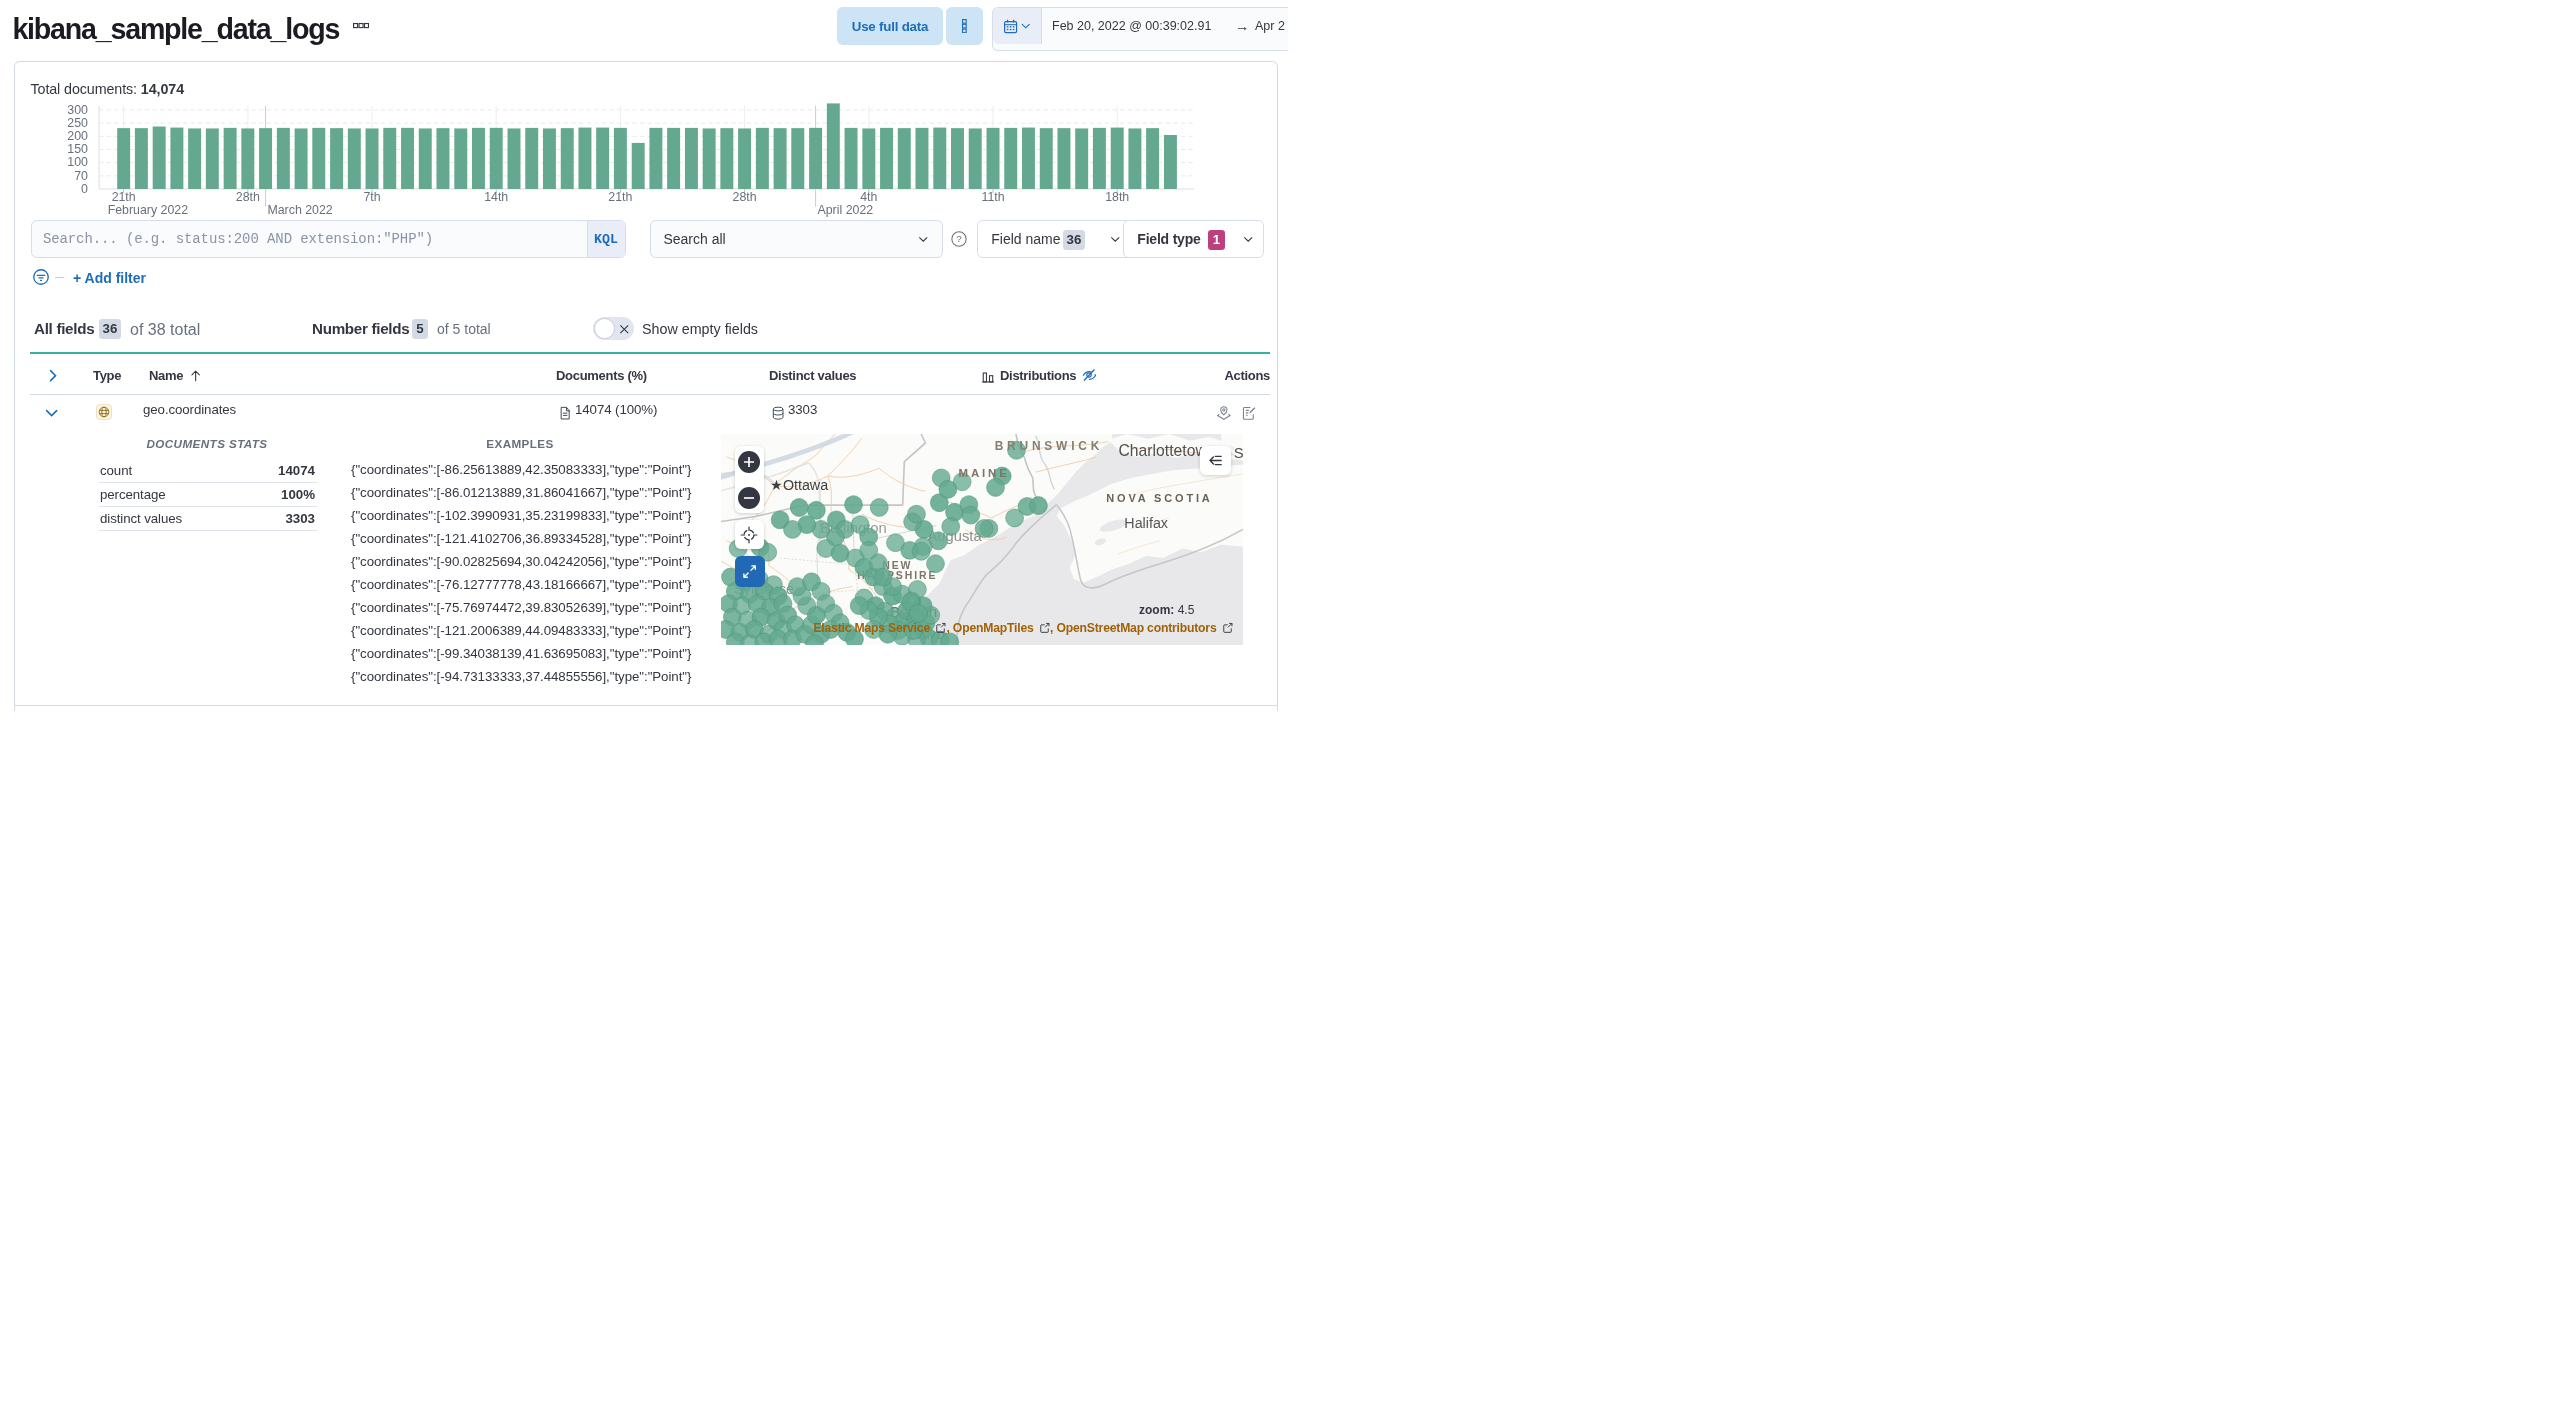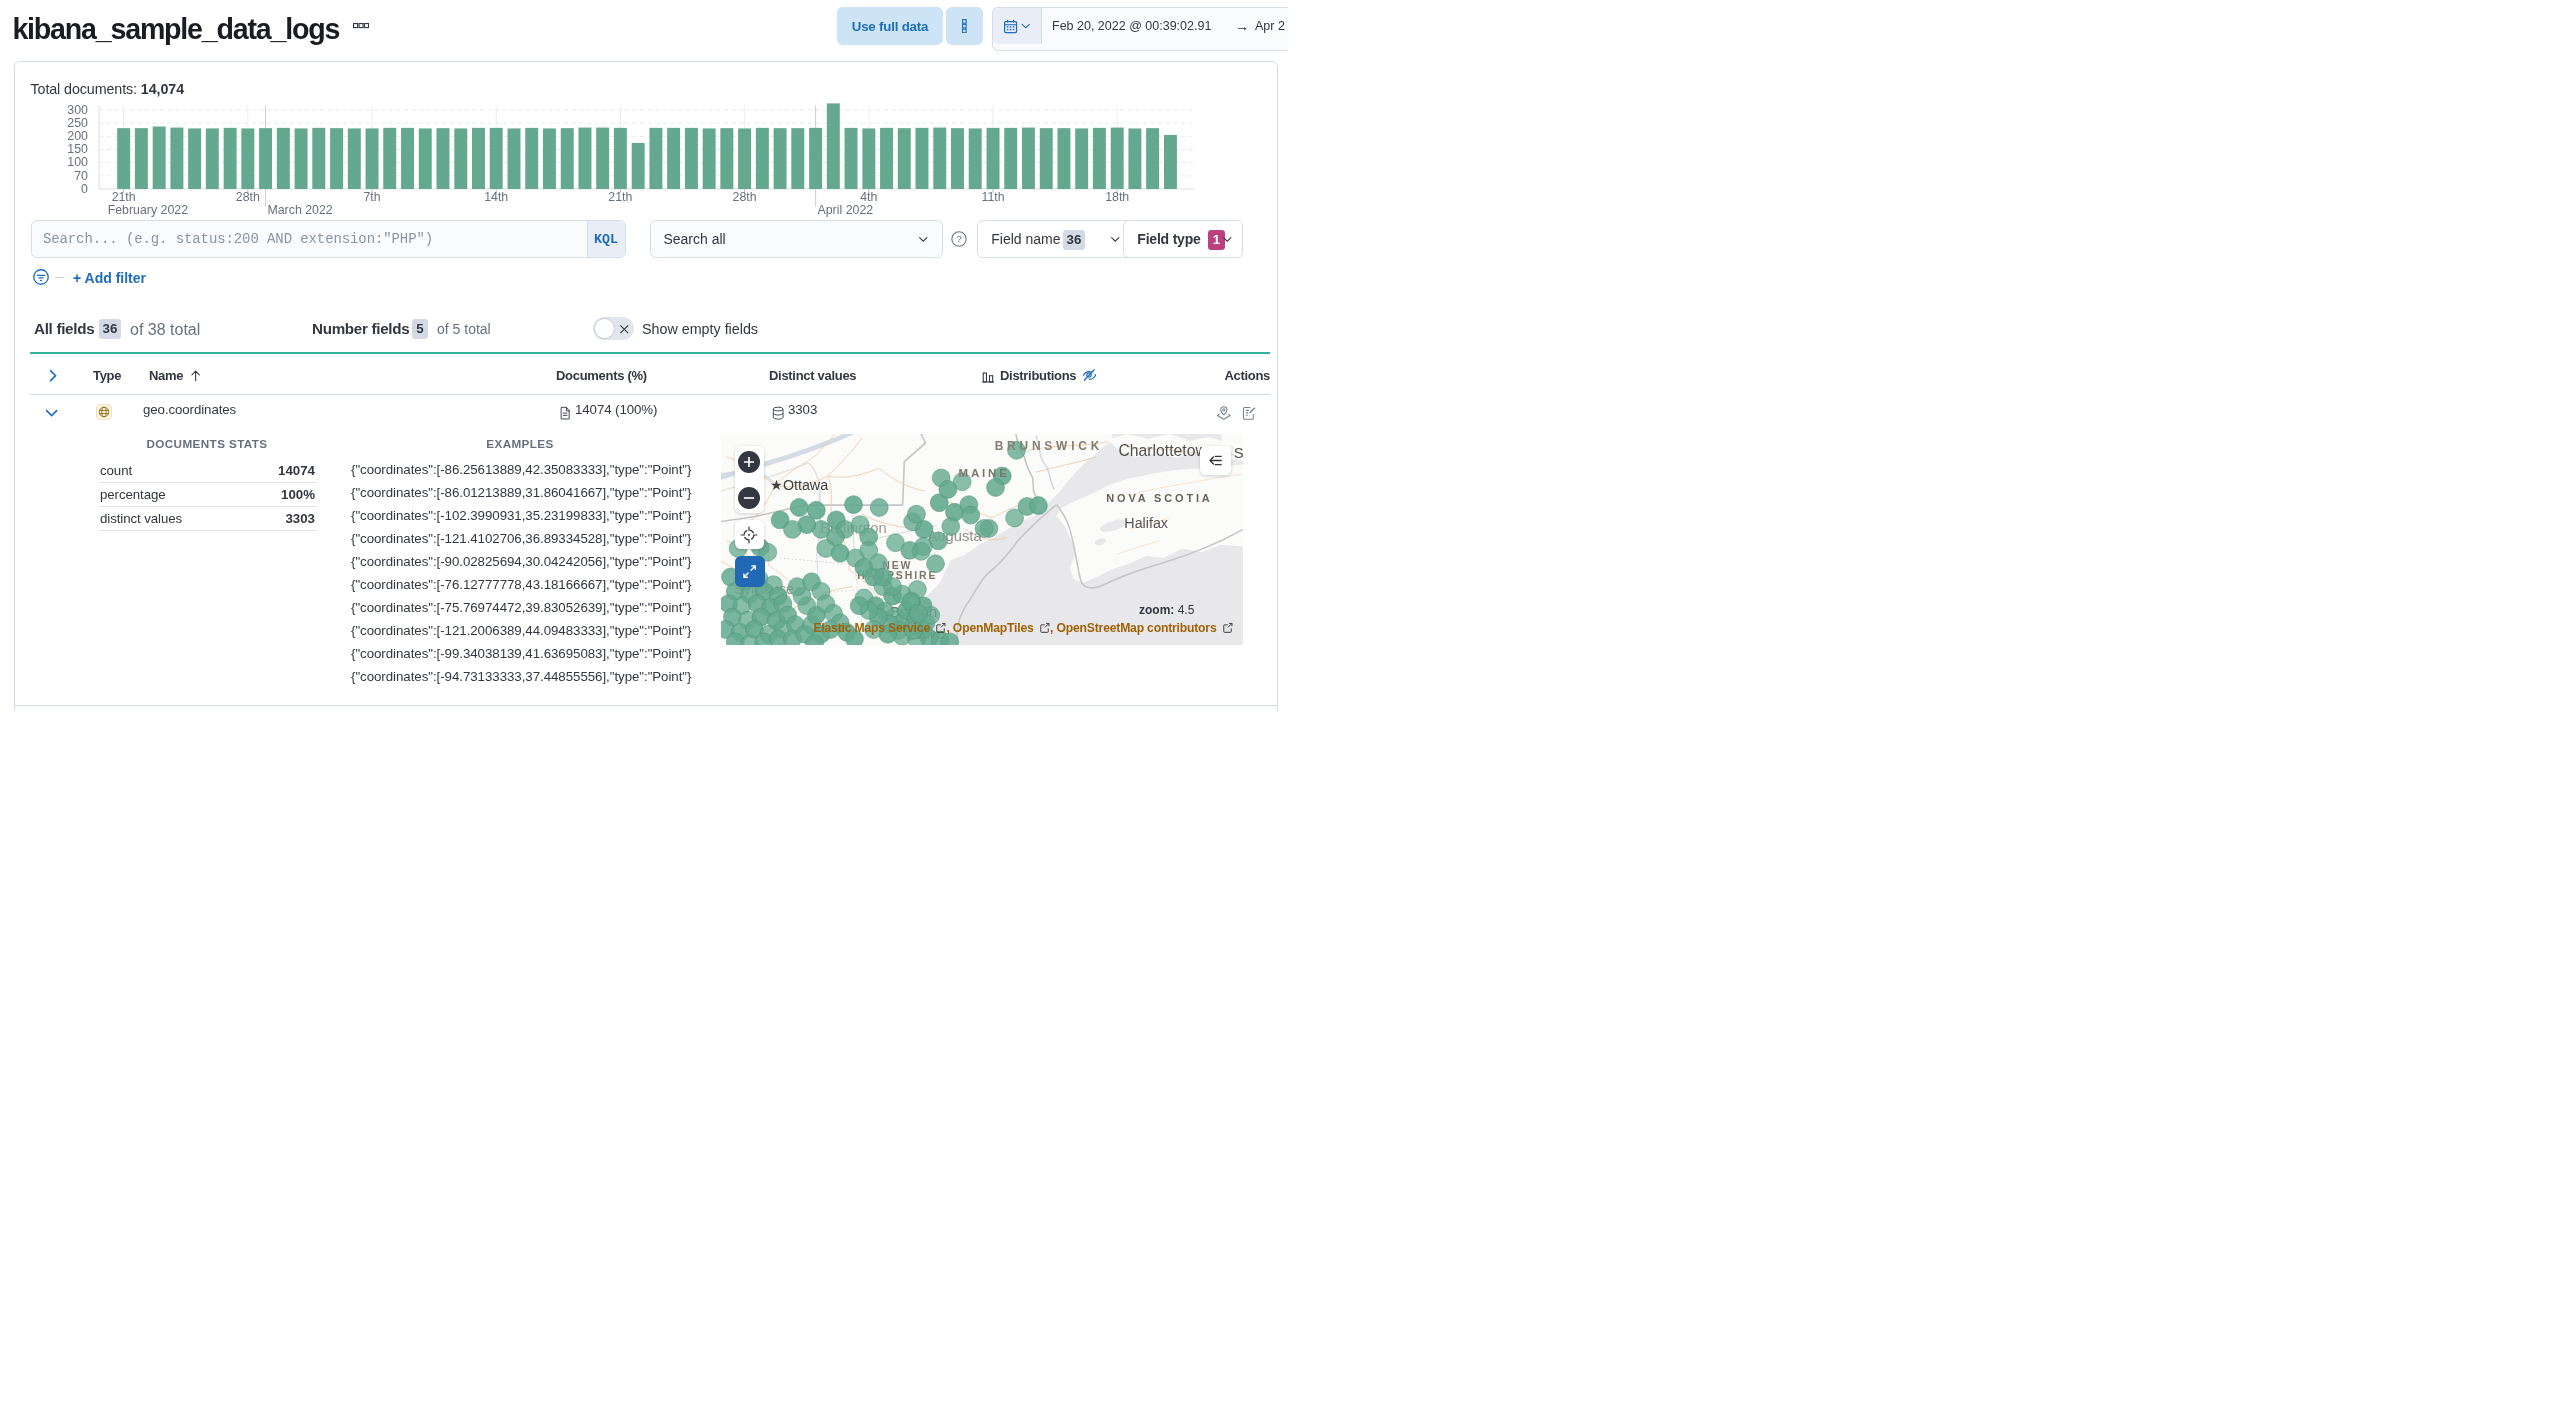--- a/index.html
+++ b/index.html
@@ -202,21 +202,21 @@
         <text x="8.5" y="12" font-size="10.5" fill="#69707d" text-anchor="middle" font-family="Liberation Sans">?</text>
       </svg>
     </div>
 <div class="formctl" style="left:977px; top:220px; width:156px; background:#fff;">
   <div class="abs" style="left:13.3px; top:0; height:36px; display:flex; align-items:center; font-size:14px;">Field name</div>
   <div class="badge" style="left:85px; top:9px; width:22px; height:19.5px;">36</div>
   <svg class="abs" style="right:11.4px; top:13.3px;" width="10.5" height="10.5" viewBox="0 0 16 16">
         <path d="M2 5 8 11 14 5" stroke="#343741" stroke-width="1.6" fill="none"></path>
       </svg>
 </div>
-<div class="formctl" style="left:1123px; top:220px; width:120px; background:#fff;">
+<div class="formctl" style="left:1123px; top:220px; width:141px; background:#fff;">
   <div class="abs" style="left:13.3px; top:0; height:36px; display:flex; align-items:center; font-size:14px; font-weight:700; letter-spacing:-0.2px;">Field type</div>
   <div class="badge" style="left:84px; top:9px; width:16.7px; height:19.5px; background:#bc407c; color:#fff;">1</div>
   <svg class="abs" style="right:9.5px; top:13.3px;" width="10.5" height="10.5" viewBox="0 0 16 16">
         <path d="M2 5 8 11 14 5" stroke="#343741" stroke-width="1.6" fill="none"></path>
       </svg>
 </div>
 
 <div class="abs" style="left:33px; top:269px;">
       <svg width="16" height="16" viewBox="0 0 17 17" fill="none" stroke="#1d6dbb">
         <circle cx="8.5" cy="8.5" r="7.7" stroke-width="1.4"></circle>
@@ -308,21 +308,21 @@
       </svg>
     </div>
 <div class="abs" style="left:1241px; top:405px;">
       <svg width="15.7" height="15.7" viewBox="0 0 16 16" fill="none" stroke="#7b8292" stroke-width="1.1">
         <path d="M12.5 9.5v4a1 1 0 0 1-1 1h-8a1 1 0 0 1-1-1v-10a1 1 0 0 1 1-1h6"></path>
         <path d="M5 5.5h3M5 8h2.4M5 10.5h1.8"></path>
         <path d="M13.6 2.4l1 1-4.6 4.6-1.6.6.6-1.6z" fill="#7b8292" stroke="none"></path>
       </svg>
     </div>
 
-<div class="sechead" style="left:112px; width:190px; text-align:center;">DOCUMENTS STATS</div>
+<div class="sechead" style="left:112px; width:190px; text-align:center;font-style:italic;">DOCUMENTS STATS</div>
 <div class="statlab" style="top:463px;text-align:right;">count</div>
     <div class="statval" style="top:463px;">14074</div>
 <div class="statline" style="top:482px;"></div>
 <div class="statlab" style="top:487px;">percentage</div>
     <div class="statval" style="top:487px;">100%</div>
 <div class="statline" style="top:506px;"></div>
 <div class="statlab" style="top:511px;">distinct values</div>
     <div class="statval" style="top:511px;">3303</div>
 <div class="statline" style="top:530px;"></div>
 

